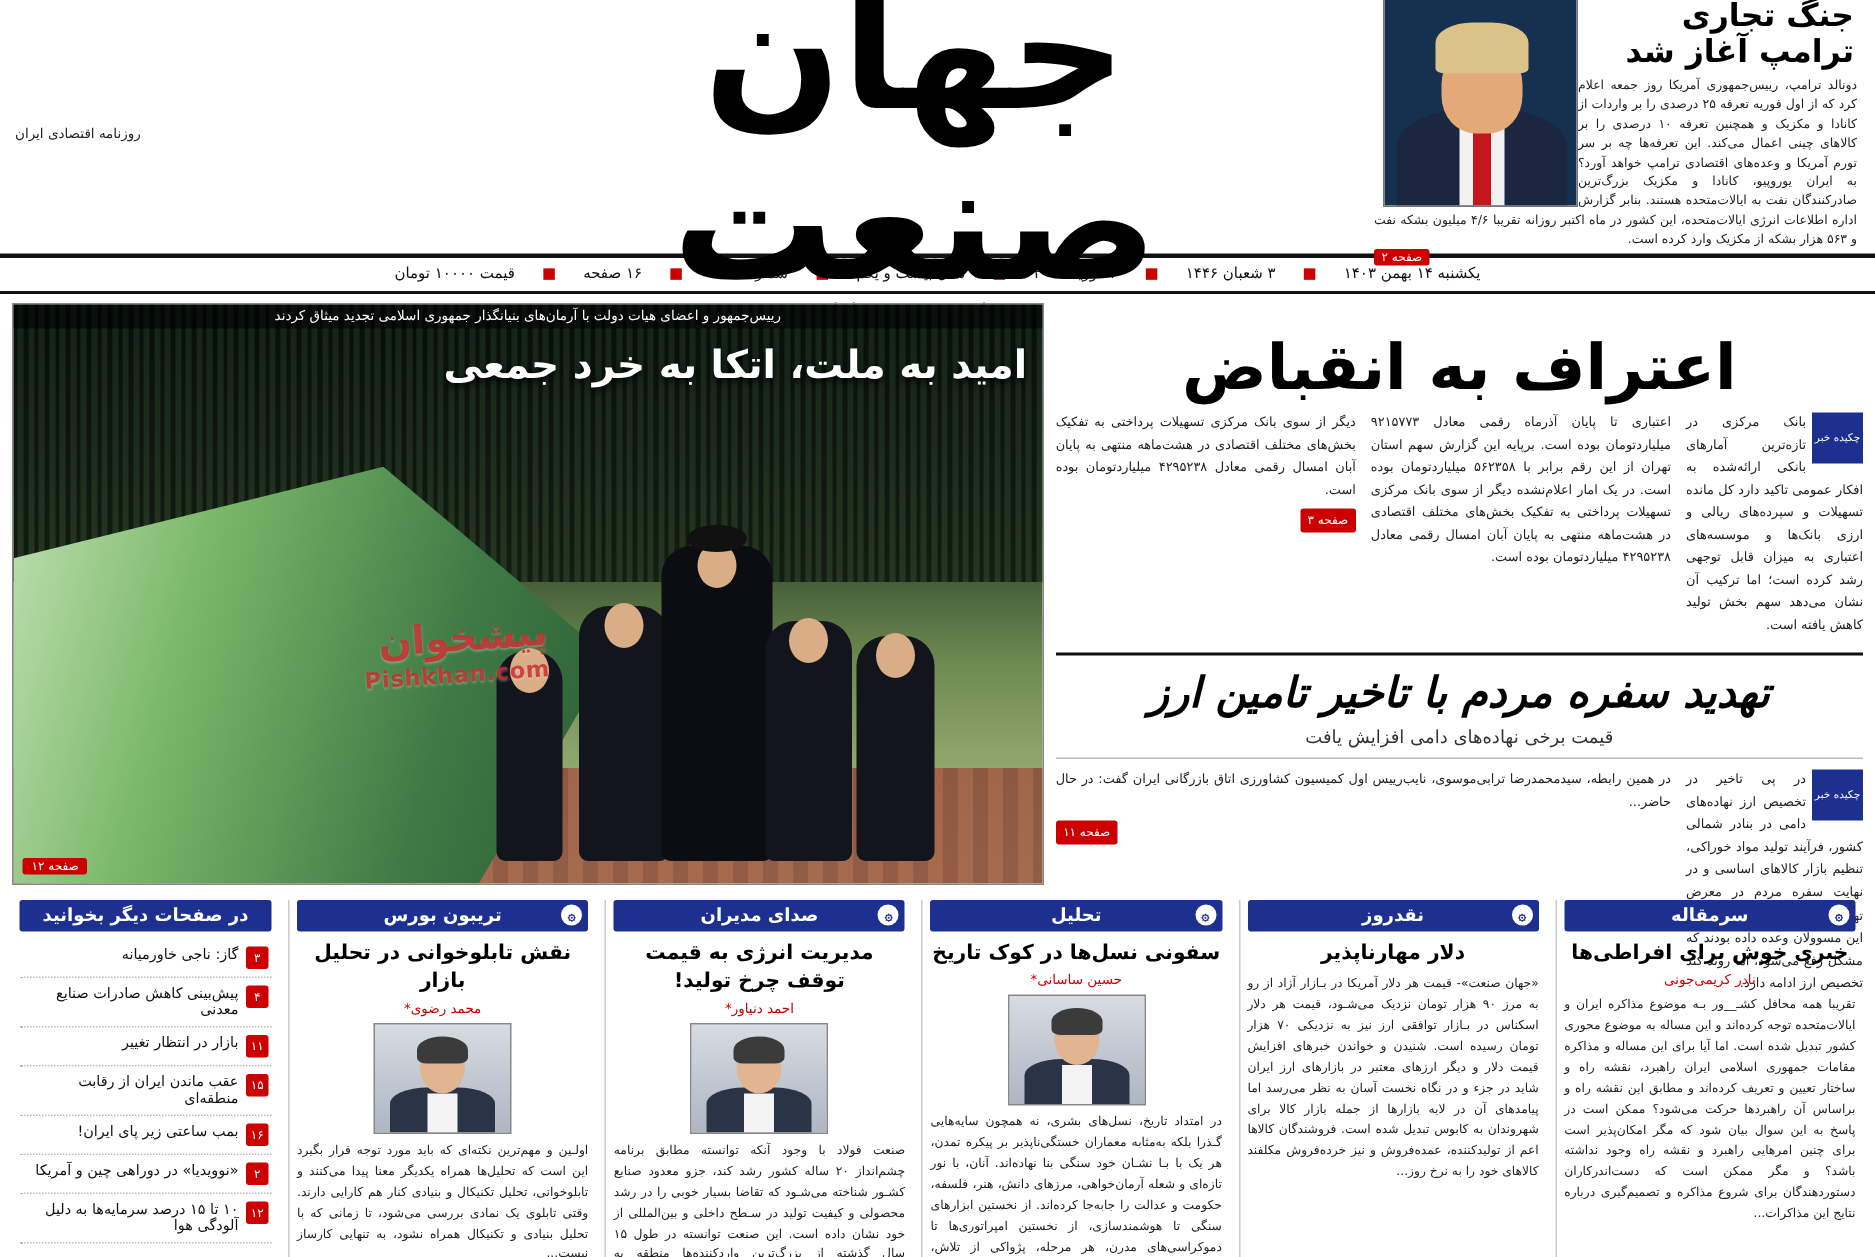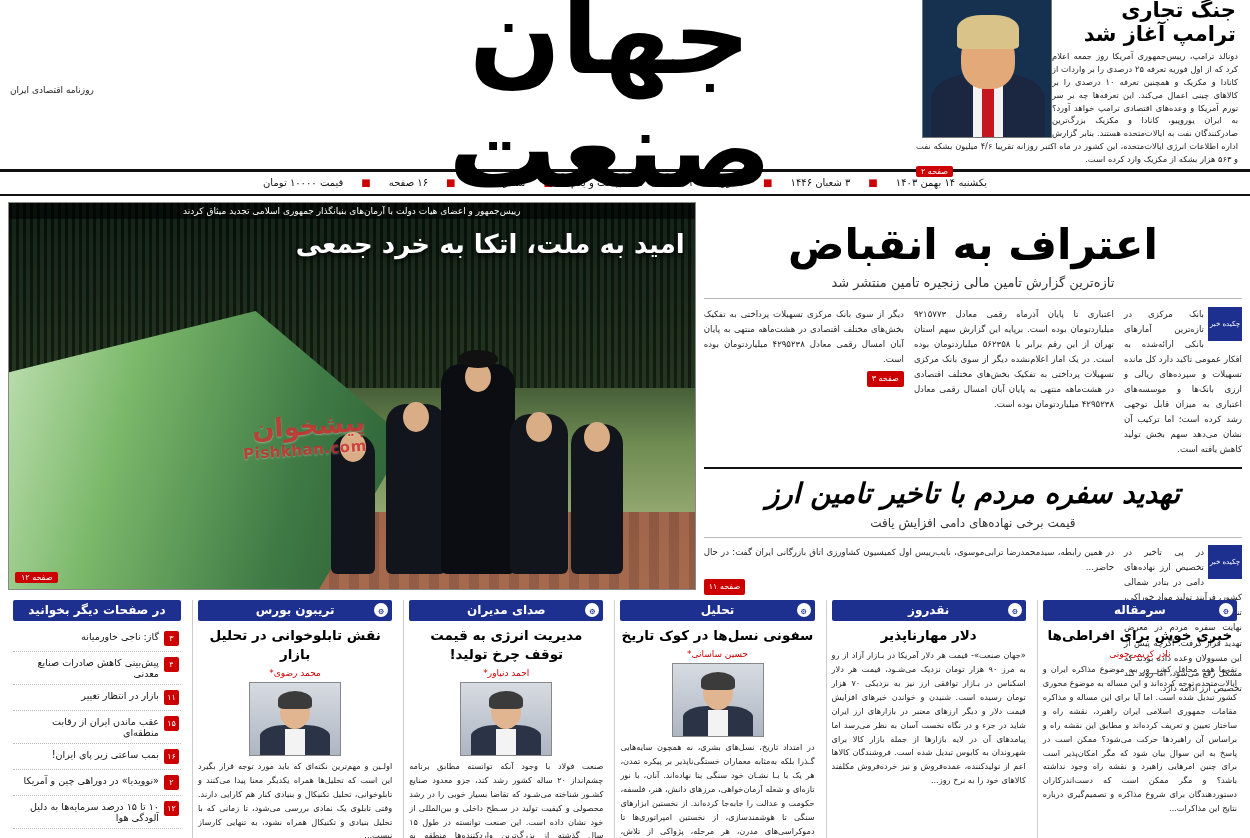--- a/index.html
+++ b/index.html
@@ -408,21 +408,20 @@
     <span class="sep">■</span>
     <span>۱۶ صفحه</span>
     <span class="sep">■</span>
     <span>قیمت ۱۰۰۰۰ تومان</span>
   </div>
 
   <div class="body-grid">
 
     <div class="col-lead">
       <div class="lead-title">اعتراف به انقباض</div>
-      <div class="lead-sub">تازه‌ترین گزارش تامین مالی زنجیره تامین منتشر شد</div>
       <div class="lead-cols">
         <div class="c narrow">
           <div class="badge-sq">چکیده خبر</div>
           <span>بانک مرکزی در تازه‌ترین آمارهای بانکی ارائه‌شده به افکار عمومی تاکید دارد کل مانده تسهیلات و سپرده‌های ریالی و ارزی بانک‌ها و موسسه‌های اعتباری به میزان قابل توجهی رشد کرده است؛ اما ترکیب آن نشان می‌دهد سهم بخش تولید کاهش یافته است.</span>
         </div>
         <div class="c">اعتباری تا پایان آذرماه رقمی معادل ۹۲۱۵۷۷۳ میلیاردتومان بوده است. برپایه این گزارش سهم استان تهران از این رقم برابر با ۵۶۲۳۵۸ میلیاردتومان بوده است. در یک امار اعلام‌نشده دیگر از سوی بانک مرکزی تسهیلات پرداختی به تفکیک بخش‌های مختلف اقتصادی در هشت‌ماهه منتهی به پایان آبان امسال رقمی معادل ۴۲۹۵۲۳۸ میلیاردتومان بوده است.</div>
         <div class="c">
           <span>دیگر از سوی بانک مرکزی تسهیلات پرداختی به تفکیک بخش‌های مختلف اقتصادی در هشت‌ماهه منتهی به پایان آبان امسال رقمی معادل ۴۲۹۵۲۳۸ میلیاردتومان بوده است.</span>
           <div style="text-align:right;margin-top:4px;">
             <span class="pt-inline">صفحه ۳</span>

